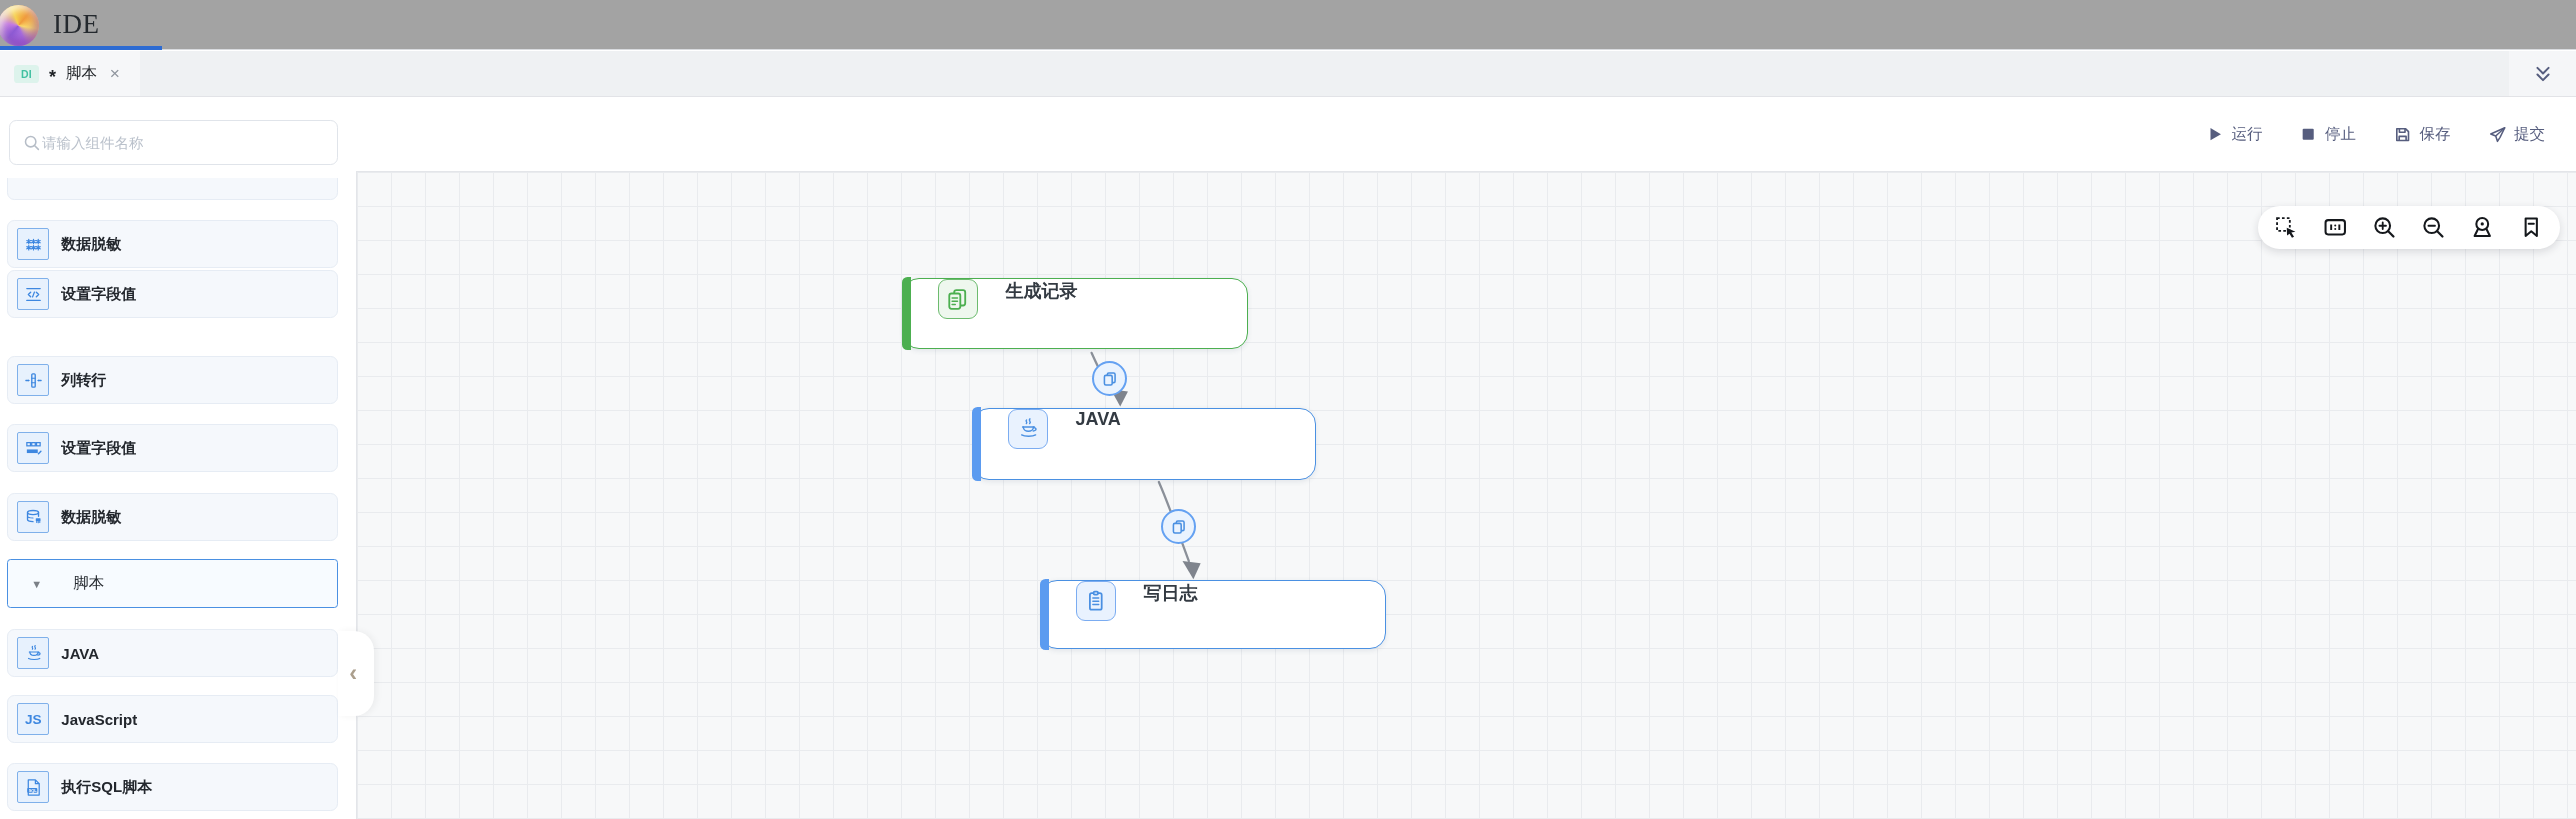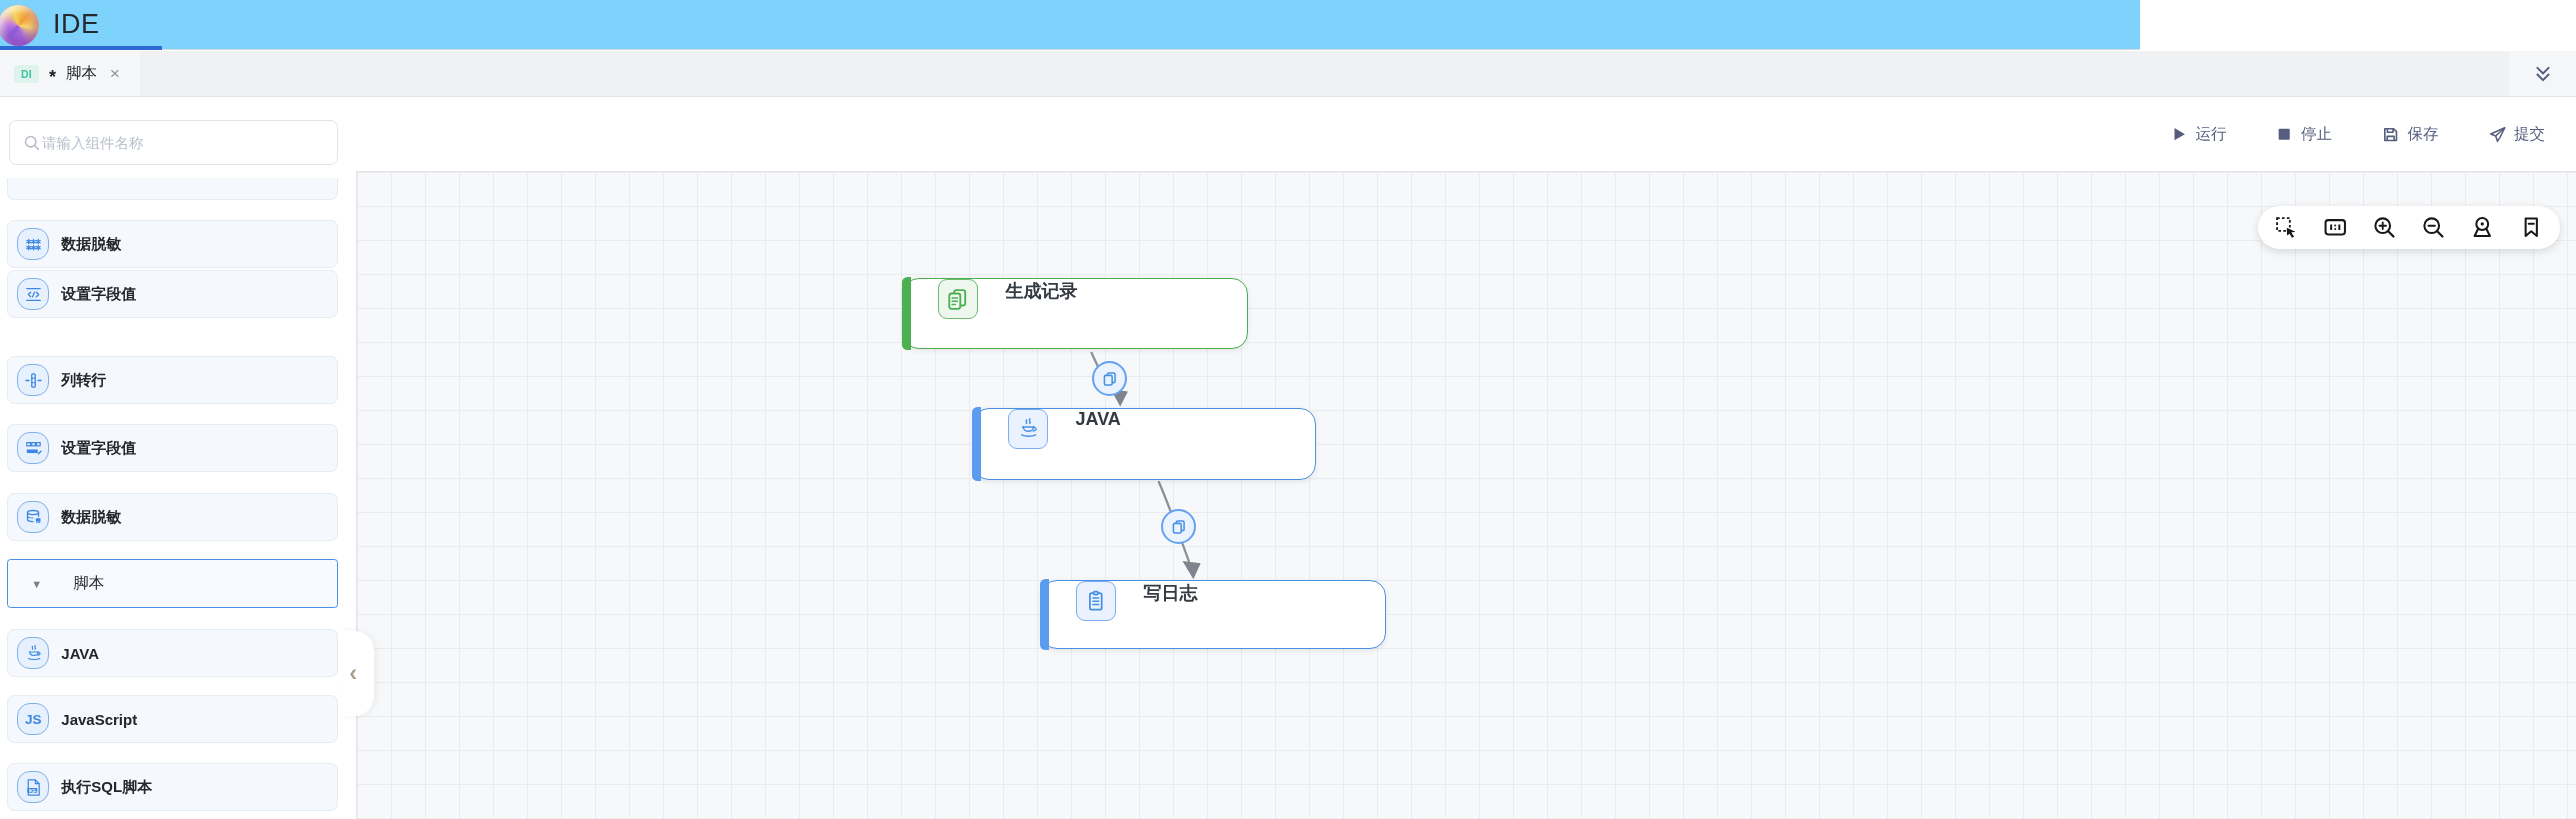--- a/index.html
+++ b/index.html
@@ -1,47 +1,47 @@
 <!DOCTYPE html>
 <html style="font-size:14.5px"><head>
 <meta charset="utf-8">
 <style>
   * { box-sizing: border-box; margin: 0; padding: 0; }
   body { margin: 0; background: #fff; font-family: "Liberation Sans", "DejaVu Sans", sans-serif; }
   .app { position: relative; width: 2576px; height: 820px; background: #fff; overflow: hidden; }
 
   
-  .top-bar { position: absolute; left: 0; top: 0; width: 2140px; height: 50px; background: #7dd3fc; border-bottom: 0.9px solid #d8dade; }
+  .top-bar { position: absolute; left: 0; top: 0; width: 2576px; height: 50px; background: #a3a3a3; border-bottom: 0.9px solid #d8dade; font-family: Liberation Serif, serif; }
   .logo { position: absolute; left: -1.8px; top: 4.5px; width: 41px; height: 41px; border-radius: 50%;
           background: conic-gradient(from 220deg, #8e5bd4, #c47be0, #f6d04d, #f09a3c, #fbd96a, #a86fe0, #8e5bd4);
           box-shadow: inset -3.6px -5.5px 9px rgba(120,40,160,.45), inset 3.6px 4.5px 7.3px rgba(255,255,230,.8); }
   .app-title { position: absolute; left: 53px; top: 9px; font-size: 27px; color: #24292e; font-weight: 500; letter-spacing: 0.5px; }
   .active-main-underline { position: absolute; left: 0; top: 46px; width: 162px; height: 3.6px; background: #2d6bd2; z-index: 3; }
 
   
   .tab-strip { position: absolute; left: 0; top: 51px; width: 2576px; height: 46px; background: #eff1f3; border-bottom: 0.9px solid #e2e3e7; }
   .tab { position: absolute; left: 0; top: 0; height: 100%; padding: 0 20px 0 13.6px; background: #f6f7f9; display: inline-flex; align-items: center; gap: 10px; cursor: pointer; }
   .tab-badge { width: 25.5px; height: 18px; background: #ddf3ec; color: #41c0a1; font-size: 10.5px; font-weight: bold; border-radius: 3.6px; display: flex; align-items: center; justify-content: center; }
   .tab-dirty { color: #202428; font-size: 18px; font-weight: bold; line-height: 9px; margin-top: 7.3px; }
   .tab-title { color: #202428; font-size: 15.5px; }
   .tab-close { color: #8f959e; font-size: 17.3px; margin-left: 2.7px; cursor: pointer; }
   .tabs-overflow { position: absolute; right: 0; top: 0; width: 67px; height: 100%; background: #f5f6f8; display: flex; align-items: center; justify-content: center; cursor: pointer; }
 
   
   .toolbar-band { position: absolute; left: 0; top: 98px; width: 2576px; height: 73px; background: #fff; }
   .search-box { position: absolute; left: 9px; top: 22px; width: 329px; height: 45px; border: 0.9px solid #e0e4ea; border-radius: 7.3px; background: #fff; display: flex; align-items: center; padding: 0 12.7px; gap: 2px; }
   .search-box input { flex: 1; border: none; outline: none; font-size: 14.5px; color: #333; background: transparent; font-family: inherit; }
   .search-box input::placeholder { color: #bac1cb; }
-  .actions { position: absolute; right: 31px; top: 21px; height: 31px; display: flex; gap: 50px; }
+  .actions { position: absolute; right: 31px; top: 21px; height: 31px; display: flex; gap: 38px; }
   .action { display: flex; align-items: center; gap: 8.2px; color: #565d7e; font-size: 15.5px; cursor: pointer; }
 
   
   .sidebar-list { position: absolute; left: 0; top: 178px; width: 356px; height: 642px; overflow: hidden; background: #fff; }
   .comp-item { position: absolute; left: 7.3px; width: 331px; height: 48px; background: #f5f8fc; border: 0.9px solid #e6ecf4; border-radius: 7.3px; display: flex; align-items: center; padding-left: 9px; gap: 12px; cursor: grab; }
-  .icon-box { width: 32px; height: 32px; border-radius: 13px; background: #e7f1fd; border: 1.4px solid #7fb0ea; color: #3d87e0; display: flex; align-items: center; justify-content: center; flex: 0 0 auto; }
+  .icon-box { width: 32px; height: 32px; border-radius: 2px; background: #e7f1fd; border: 1.4px solid #7fb0ea; color: #3d87e0; display: flex; align-items: center; justify-content: center; flex: 0 0 auto; }
   .icon-box .js-text { font-size: 13.6px; font-weight: bold; color: #3d87e0; }
   .comp-label { font-size: 15px; font-weight: 600; color: #23272d; }
   .group-header { position: absolute; left: 7.3px; width: 331px; height: 49px; background: #f7fbff; border: 1.4px solid #4a90e2; border-radius: 3.6px; display: flex; align-items: center; cursor: pointer; }
   .group-caret { margin-left: 23px; color: #7b8087; font-size: 11px; }
   .group-label { margin-left: 31px; font-size: 15.5px; font-weight: 500; color: #23272d; }
 
   .collapse-handle { position: absolute; left: 338px; top: 631px; width: 36px; height: 85px; background: #fff; border-radius: 0 20px 20px 0; box-shadow: 2.7px 0 7.3px rgba(0,0,0,.05); z-index: 6; display: flex; align-items: center; justify-content: center; cursor: pointer; }
   .collapse-handle span { color: #ab9f8d; font-size: 23.6px; font-weight: bold; margin-left: -5.5px; }
 
   

